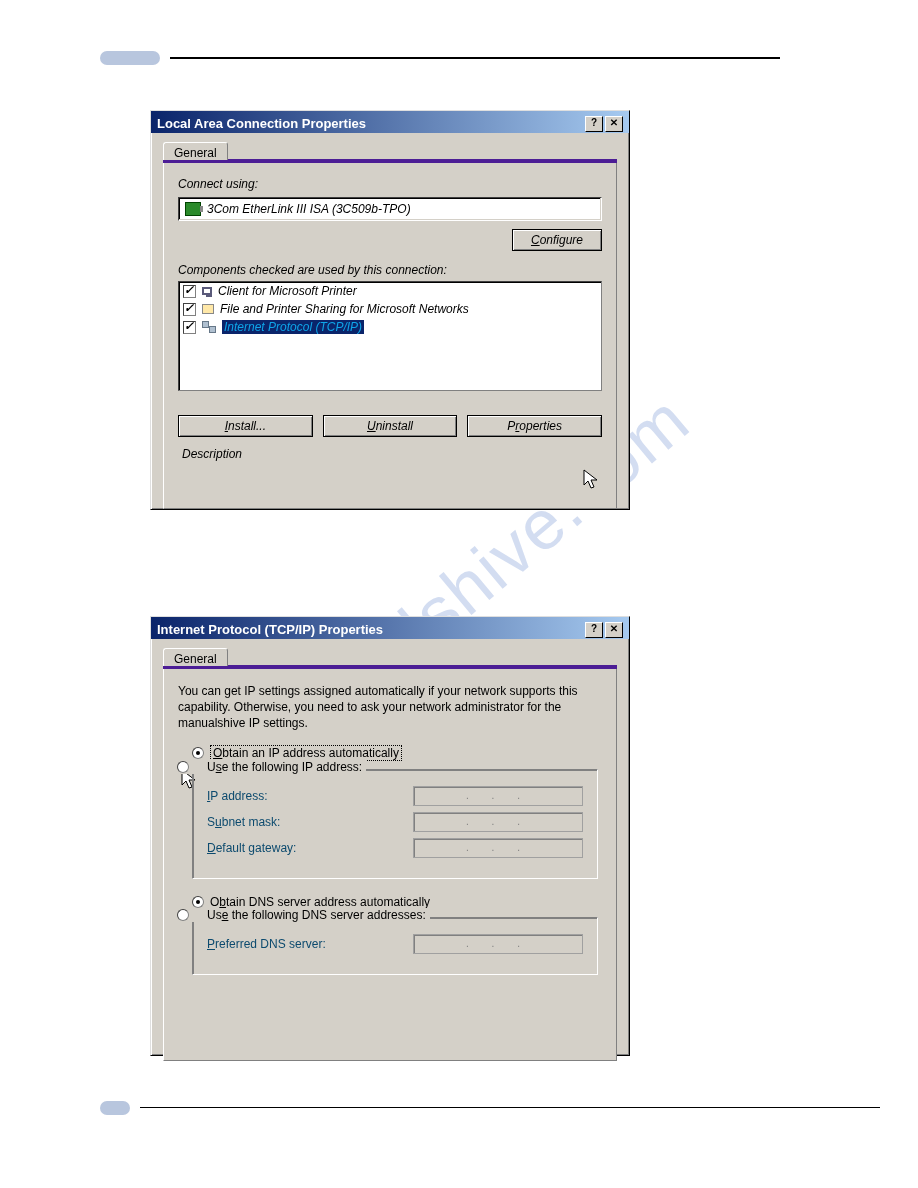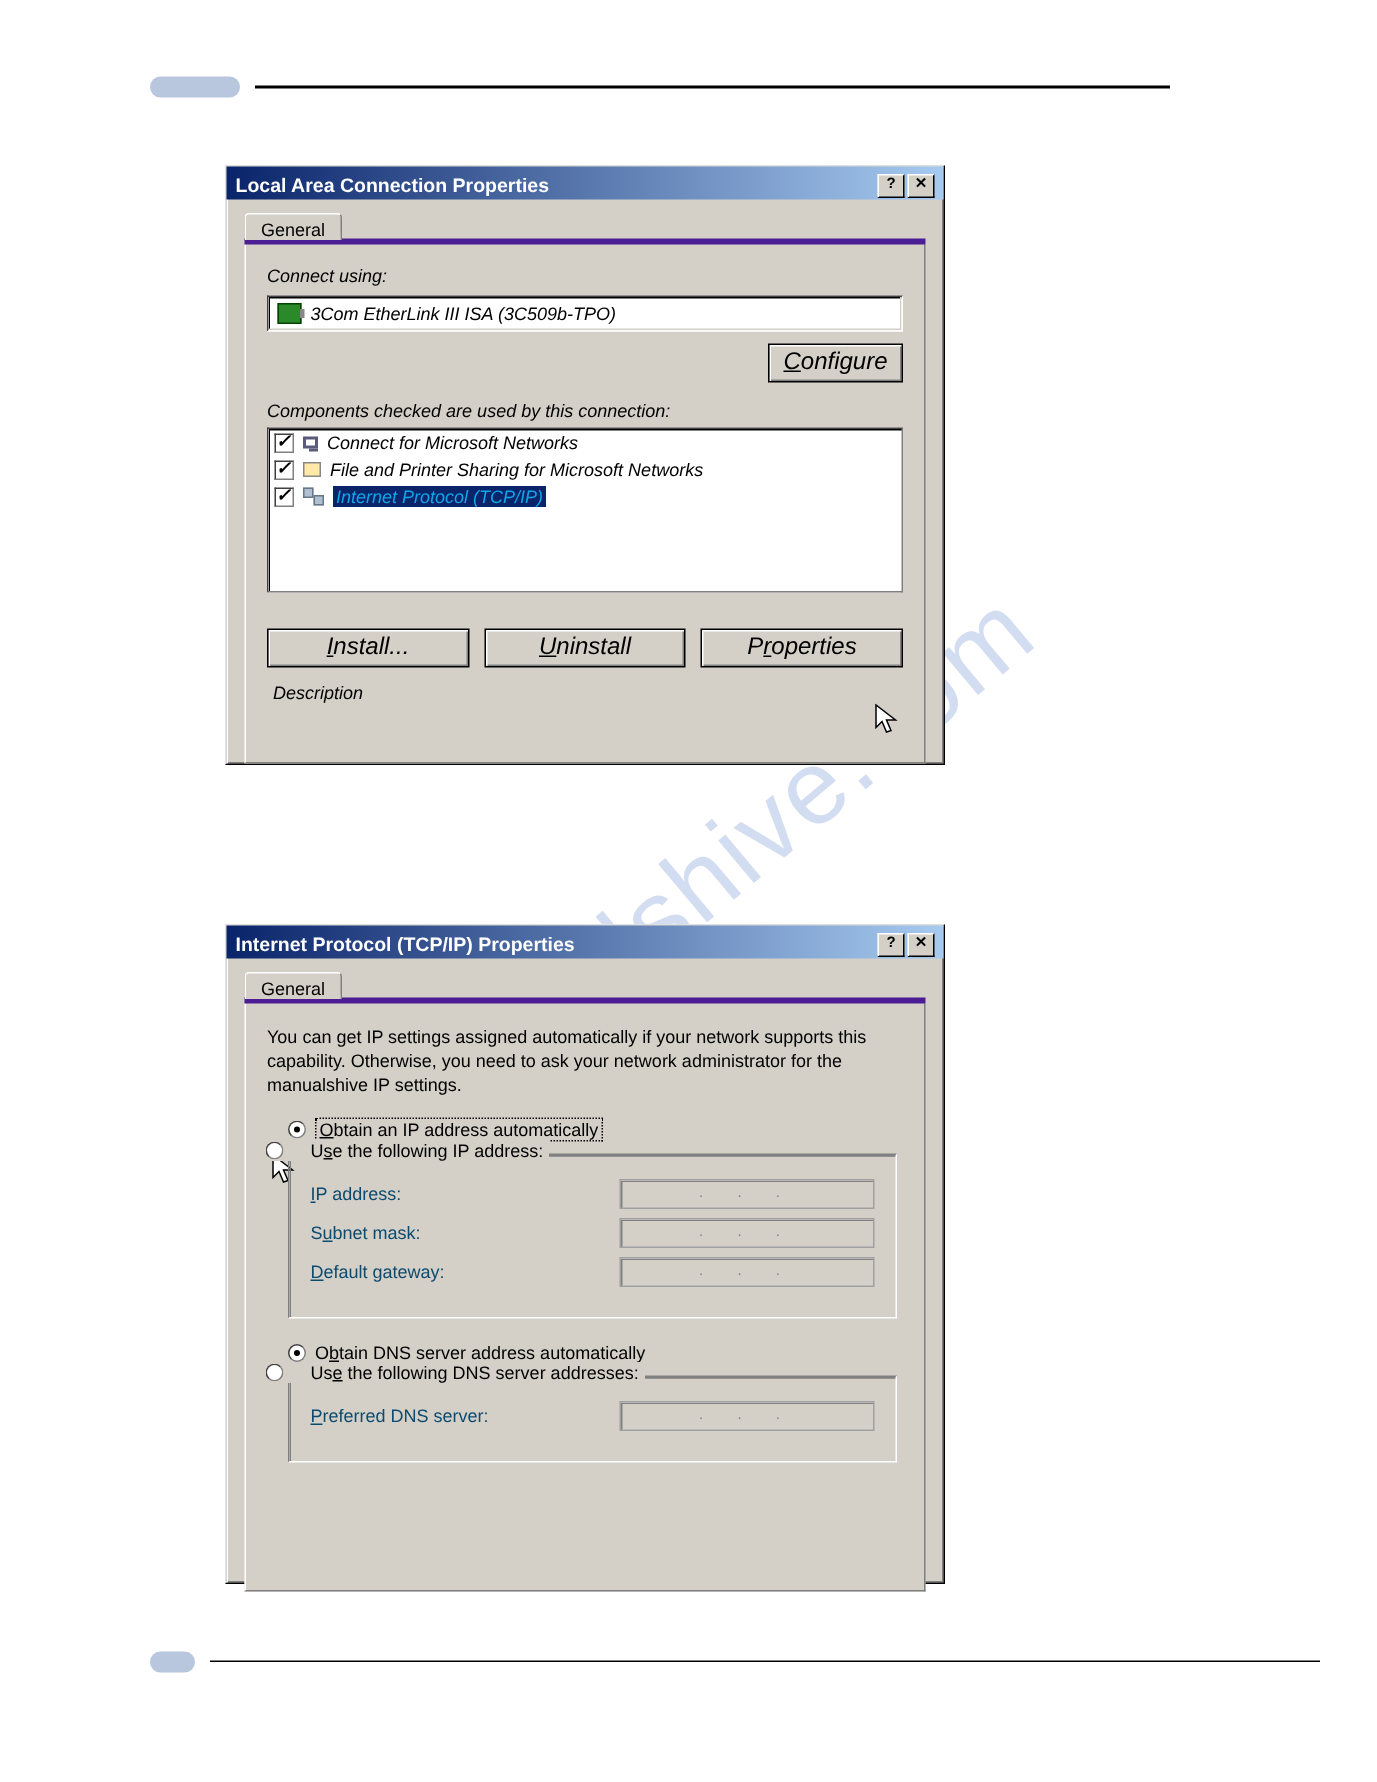--- a/index.html
+++ b/index.html
@@ -130,21 +130,21 @@
     right:-3px; top:3px;
     width:3px;height:6px;
     background:#888;
   }
   .btn {
     background: #d4d0c8;
     border: 1px solid #000;
     box-shadow: inset 1px 1px 0 #fff, inset -1px -1px 0 #808080;
     padding: 3px 0;
     text-align: center;
-    font-size: 16px;
+    font-size: 12px;
     cursor: default;
   }
   .listbox {
     background: #fff;
     border: 1px solid #808080;
     border-top-color: #404040;
     border-left-color: #404040;
     height: 110px;
     overflow: hidden;
     box-shadow: inset 1px 1px 0 #000;
@@ -354,21 +354,21 @@
         <span>3Com EtherLink III ISA (3C509b-TPO)</span>
       </div>
       <div style="display:flex; justify-content:flex-end; margin-top:8px;">
         <div class="btn" style="width:90px;"><span class="u">C</span>onfigure</div>
       </div>
       <div style="margin-top:12px;">Components checked are used by this connection:</div>
       <div class="listbox" style="margin-top:4px;">
         <div class="list-item">
           <span class="chk checked"></span>
           <span class="proto-icon monitor"></span>
-          <span>Connect for Microsoft Networks</span>
+          <span>Client for Microsoft Printer</span>
         </div>
         <div class="list-item">
           <span class="chk checked"></span>
           <span class="proto-icon share"></span>
           <span>File and Printer Sharing for Microsoft Networks</span>
         </div>
         <div class="list-item">
           <span class="chk checked"></span>
           <span class="proto-icon net"></span>
           <span class="selected-label">Internet Protocol (TCP/IP)</span>

